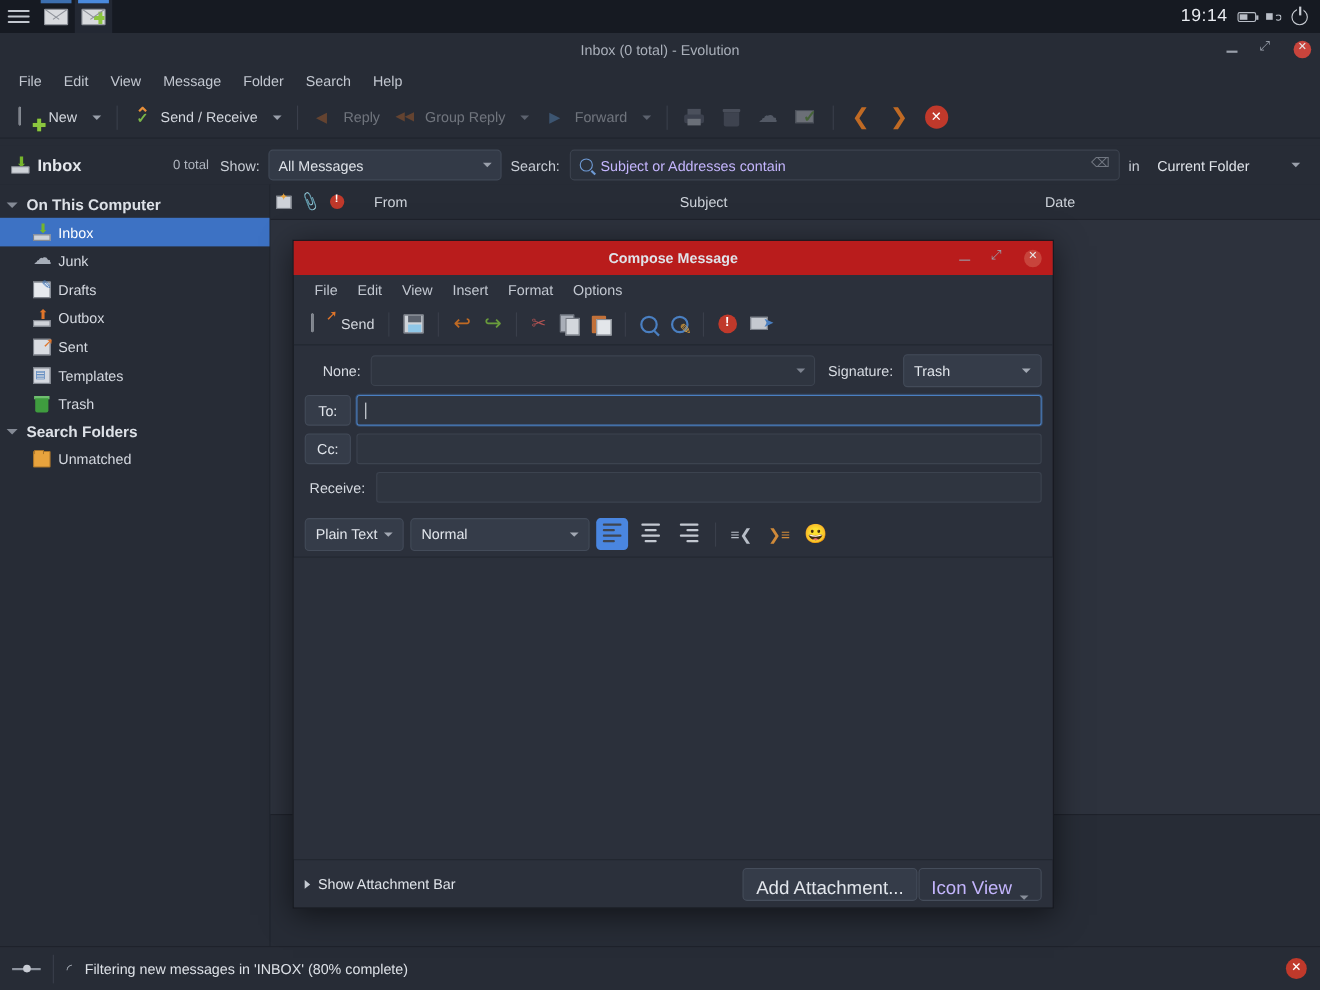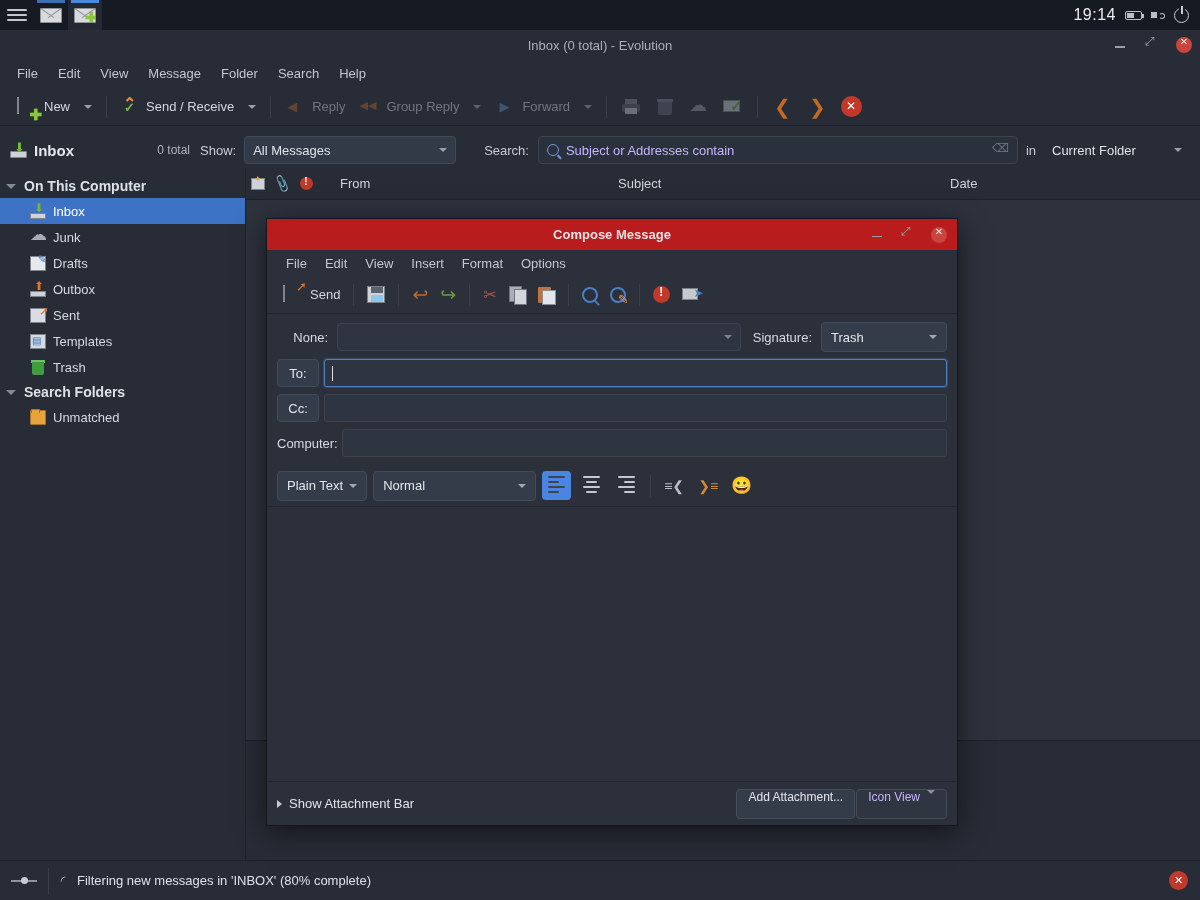--- a/index.html
+++ b/index.html
@@ -133,21 +133,21 @@
   .total { font-size: 12px; color: #aeb4be; margin-left: auto; padding-right: 10px; }
   .show-lbl { font-size: 13px; color: #c7ccd4; padding: 0 8px 0 0; }
   .combo {
     background: #333a47; border: 1px solid #414957; border-radius: 4px;
     height: 28px; display: flex; align-items: center; padding: 0 8px; color: #dfe3e9; font-size: 13px;
     position: relative;
   }
   .combo .caret { margin-left: auto; border-left:4px solid transparent; border-right:4px solid transparent;
                   border-top: 4px solid #9aa0ab; }
   #show-combo { width: 212px; }
-  .search-lbl { font-size: 13px; color: #c7ccd4; padding: 0 9px 0 28px; }
+  .search-lbl { font-size: 13px; color: #c7ccd4; padding: 0 9px 0 8px; }
   .search-field {
     flex: 1; height: 28px; background: #2b313c; border: 1px solid #3c4插; border: 1px solid #3c434f;
     border-radius: 4px; display: flex; align-items: center; padding: 0 8px; gap: 7px; min-width: 0;
   }
   .mag { width:12px; height:12px; border:1.6px solid #6f9bd6; border-radius:50%; position:relative; flex:none; }
   .mag::after { content:""; position:absolute; right:-4px; bottom:-3px; width:5px; height:1.6px;
                 background:#6f9bd6; transform: rotate(45deg); }
   .search-ph { color: #c4b5fd; font-size: 13px; flex: 1; }
   .clear-ic { width:14px; height:12px; position:relative; opacity:.55; flex:none; }
   .clear-ic::after { content:"⌫"; position:absolute; right:0; top:-3px; font-size:12px; color:#aab0ba; }
@@ -312,21 +312,21 @@
   .fmt-sep { width:1px; height:22px; background:#3a3f4b; margin: 0 3px; }
   .emoji { font-size:17px; color:#e8b33d; }
 
   .cmp-body { flex:1; background:#2b303b; }
   .cmp-footer { height: 44px; display:flex; align-items:center; padding: 0 10px;
                 border-top:1px solid #222730; }
   .attach-toggle { display:flex; align-items:center; gap:7px; font-size:13px; color:#dfe3e9; }
   .attach-toggle .tri { width:0;height:0;border-top:4px solid transparent;border-bottom:4px solid transparent;
                         border-left:5px solid #c5cad2; }
   .btn { height:30px; background:#353c49; border:1px solid #454d5b; border-radius:4px;
-         display:flex; align-items:flex-start; padding: 0 11px; font-size:12px; color:#e2e6ec; }
+         display:flex; align-items:flex-end; padding: 0 11px; font-size:17px; color:#e2e6ec; }
   .btn.dis { color:#c4b5fd; background:#2f3541; }
   .btn .caret { margin-left:7px; border-left:4px solid transparent; border-right:4px solid transparent;
                 border-top:4px solid #888e99; }
 </style>
 </head>
 <body>
 
 <div id="root">
 
   <div class="sysbar">
@@ -630,21 +630,21 @@
       </div>
       <div class="row">
         <div class="btn-to">
           <span>Cc:</span>
         </div>
         <div class="inp">
           <span></span>
         </div>
       </div>
       <div class="row" style="margin-bottom:2px">
-        <span class="lbl-subject">Computer:</span>
+        <span class="lbl-subject">Receive:</span>
         <div class="inp">
           <span></span>
         </div>
       </div>
     </div>
 
     <div class="fmt-toolbar">
       <div class="fmt-combo">
         <span>Plain Text</span>
         <span class="caret"></span>

